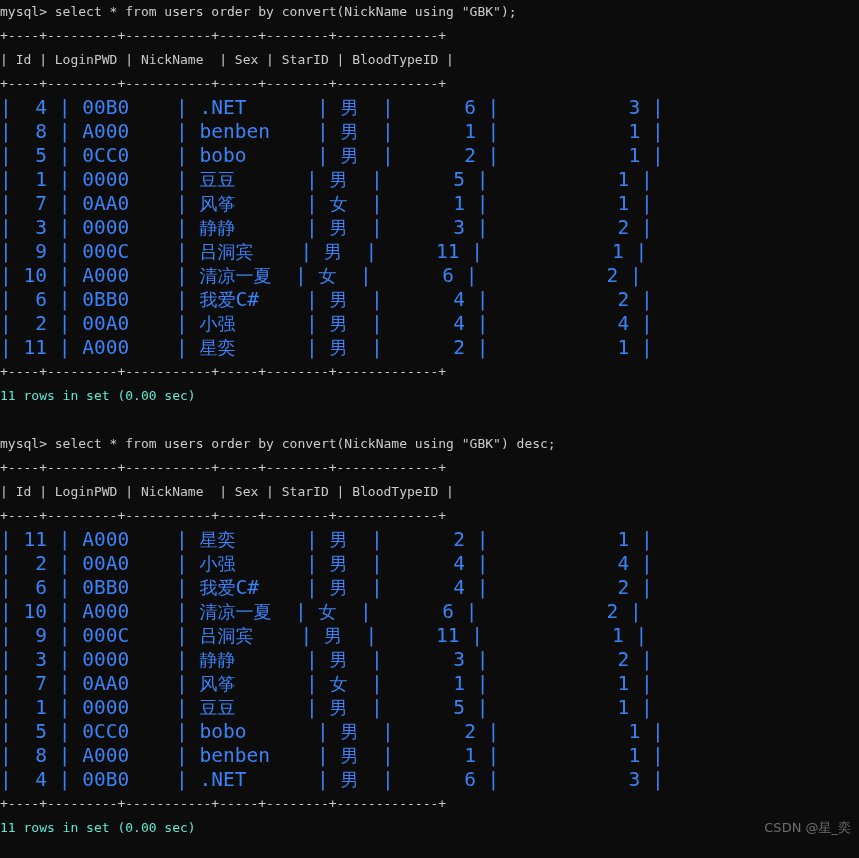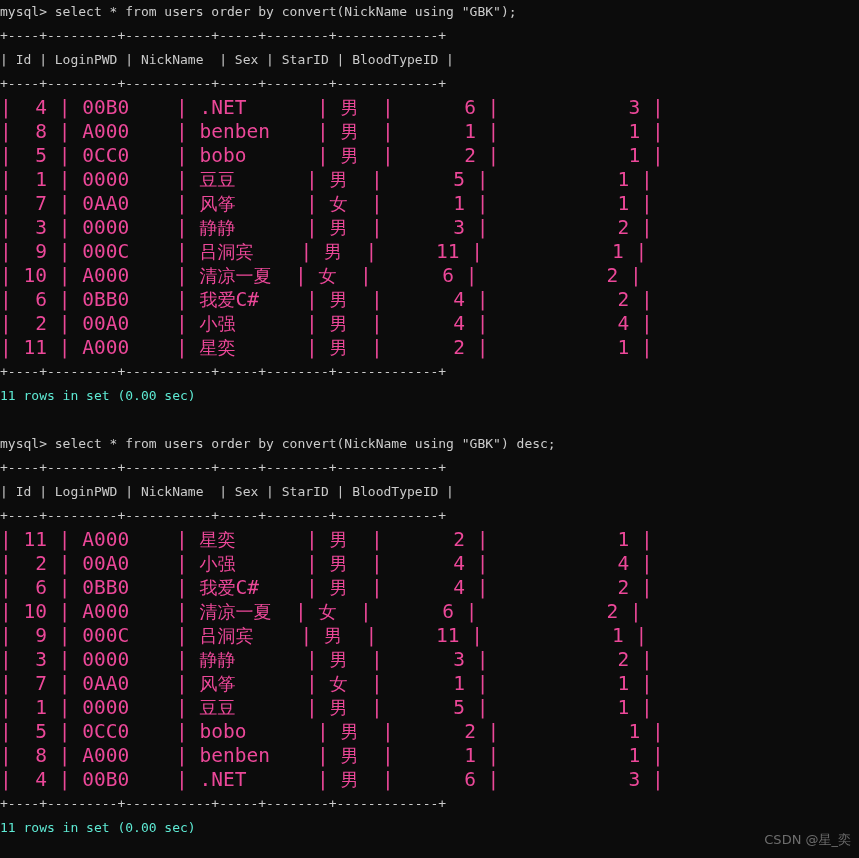--- a/index.html
+++ b/index.html
@@ -37,31 +37,31 @@
   .line.prompt { color: #cccccc; }
   .line.rule   { color: #cbcbcb; }
   .line.status { color: #5eead4; }
   .line.blank  { color: transparent; }
   
   .cellrow {
     white-space: pre;
     height: 24px;
     line-height: 24px;
     font-size: 19.5px;
-    color: #ec4899;
+    color: #3b82f6;
     display: block;
   }
   .cjk {
     font-family: "DejaVu Sans", "Liberation Sans", sans-serif;
     font-size: 18px;
   }
   #watermark {
     position: absolute;
     right: 8px;
-    bottom: 6px;
+    bottom: 18px;
     color: #6e6e6e;
     font-size: 13px;
     font-family: "DejaVu Sans", "Liberation Sans", sans-serif;
     white-space: pre;
   }
 </style>
 </head>
 <body>
 
 <div id="terminal">

